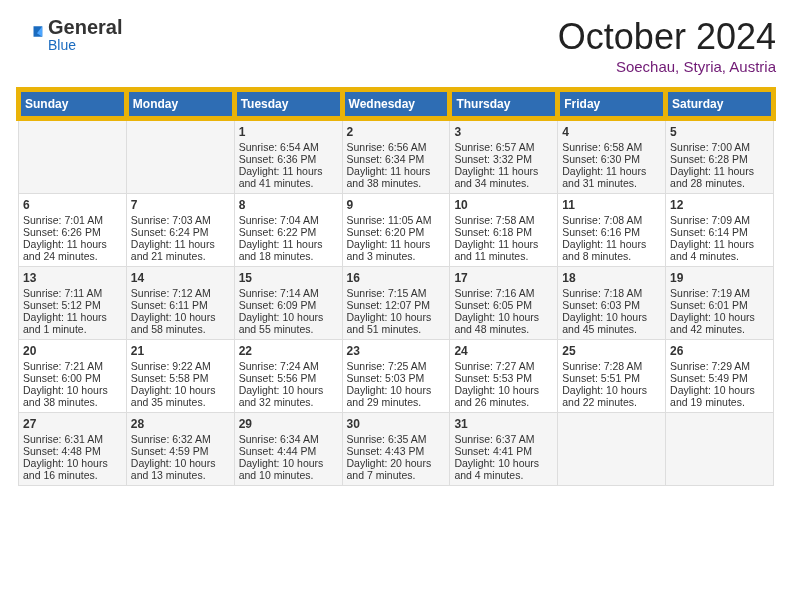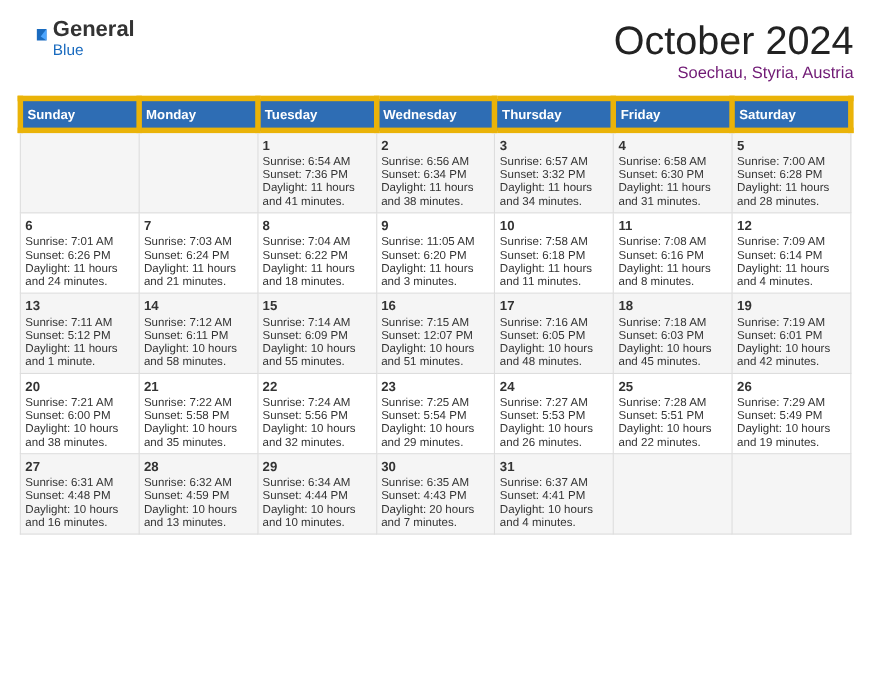--- a/index.html
+++ b/index.html
@@ -114,21 +114,21 @@
         <th>Wednesday</th>
         <th>Thursday</th>
         <th>Friday</th>
         <th>Saturday</th>
       </tr>
   </thead>
   <tbody id="calendar-body">
   <tr>
         <td class="empty">&nbsp;</td>
         <td class="empty">&nbsp;</td>
-        <td><span class="day-num">1</span><span>Sunrise: 6:54 AM</span><br><span>Sunset: 7:36 PM</span><br><span>Daylight: 11 hours and 41 minutes.</span></td>
+        <td><span class="day-num">1</span><span>Sunrise: 6:54 AM</span><br><span>Sunset: 6:36 PM</span><br><span>Daylight: 11 hours and 41 minutes.</span></td>
         <td><span class="day-num">2</span><span>Sunrise: 6:56 AM</span><br><span>Sunset: 6:34 PM</span><br><span>Daylight: 11 hours and 38 minutes.</span></td>
         <td><span class="day-num">3</span><span>Sunrise: 6:57 AM</span><br><span>Sunset: 3:32 PM</span><br><span>Daylight: 11 hours and 34 minutes.</span></td>
         <td><span class="day-num">4</span><span>Sunrise: 6:58 AM</span><br><span>Sunset: 6:30 PM</span><br><span>Daylight: 11 hours and 31 minutes.</span></td>
         <td><span class="day-num">5</span><span>Sunrise: 7:00 AM</span><br><span>Sunset: 6:28 PM</span><br><span>Daylight: 11 hours and 28 minutes.</span></td>
       </tr>
       <tr>
         <td><span class="day-num">6</span><span>Sunrise: 7:01 AM</span><br><span>Sunset: 6:26 PM</span><br><span>Daylight: 11 hours and 24 minutes.</span></td>
         <td><span class="day-num">7</span><span>Sunrise: 7:03 AM</span><br><span>Sunset: 6:24 PM</span><br><span>Daylight: 11 hours and 21 minutes.</span></td>
         <td><span class="day-num">8</span><span>Sunrise: 7:04 AM</span><br><span>Sunset: 6:22 PM</span><br><span>Daylight: 11 hours and 18 minutes.</span></td>
         <td><span class="day-num">9</span><span>Sunrise: 11:05 AM</span><br><span>Sunset: 6:20 PM</span><br><span>Daylight: 11 hours and 3 minutes.</span></td>
@@ -140,23 +140,23 @@
         <td><span class="day-num">13</span><span>Sunrise: 7:11 AM</span><br><span>Sunset: 5:12 PM</span><br><span>Daylight: 11 hours and 1 minute.</span></td>
         <td><span class="day-num">14</span><span>Sunrise: 7:12 AM</span><br><span>Sunset: 6:11 PM</span><br><span>Daylight: 10 hours and 58 minutes.</span></td>
         <td><span class="day-num">15</span><span>Sunrise: 7:14 AM</span><br><span>Sunset: 6:09 PM</span><br><span>Daylight: 10 hours and 55 minutes.</span></td>
         <td><span class="day-num">16</span><span>Sunrise: 7:15 AM</span><br><span>Sunset: 12:07 PM</span><br><span>Daylight: 10 hours and 51 minutes.</span></td>
         <td><span class="day-num">17</span><span>Sunrise: 7:16 AM</span><br><span>Sunset: 6:05 PM</span><br><span>Daylight: 10 hours and 48 minutes.</span></td>
         <td><span class="day-num">18</span><span>Sunrise: 7:18 AM</span><br><span>Sunset: 6:03 PM</span><br><span>Daylight: 10 hours and 45 minutes.</span></td>
         <td><span class="day-num">19</span><span>Sunrise: 7:19 AM</span><br><span>Sunset: 6:01 PM</span><br><span>Daylight: 10 hours and 42 minutes.</span></td>
       </tr>
       <tr>
         <td><span class="day-num">20</span><span>Sunrise: 7:21 AM</span><br><span>Sunset: 6:00 PM</span><br><span>Daylight: 10 hours and 38 minutes.</span></td>
-        <td><span class="day-num">21</span><span>Sunrise: 7:22 AM</span><br><span>Sunset: 5:58 PM</span><br><span>Daylight: 10 hours and 35 minutes.</span></td>
+        <td><span class="day-num">21</span><span>Sunrise: 9:22 AM</span><br><span>Sunset: 5:58 PM</span><br><span>Daylight: 10 hours and 35 minutes.</span></td>
         <td><span class="day-num">22</span><span>Sunrise: 7:24 AM</span><br><span>Sunset: 5:56 PM</span><br><span>Daylight: 10 hours and 32 minutes.</span></td>
-        <td><span class="day-num">23</span><span>Sunrise: 7:25 AM</span><br><span>Sunset: 5:54 PM</span><br><span>Daylight: 10 hours and 29 minutes.</span></td>
+        <td><span class="day-num">23</span><span>Sunrise: 7:25 AM</span><br><span>Sunset: 5:03 PM</span><br><span>Daylight: 10 hours and 29 minutes.</span></td>
         <td><span class="day-num">24</span><span>Sunrise: 7:27 AM</span><br><span>Sunset: 5:53 PM</span><br><span>Daylight: 10 hours and 26 minutes.</span></td>
         <td><span class="day-num">25</span><span>Sunrise: 7:28 AM</span><br><span>Sunset: 5:51 PM</span><br><span>Daylight: 10 hours and 22 minutes.</span></td>
         <td><span class="day-num">26</span><span>Sunrise: 7:29 AM</span><br><span>Sunset: 5:49 PM</span><br><span>Daylight: 10 hours and 19 minutes.</span></td>
       </tr>
       <tr>
         <td><span class="day-num">27</span><span>Sunrise: 6:31 AM</span><br><span>Sunset: 4:48 PM</span><br><span>Daylight: 10 hours and 16 minutes.</span></td>
         <td><span class="day-num">28</span><span>Sunrise: 6:32 AM</span><br><span>Sunset: 4:59 PM</span><br><span>Daylight: 10 hours and 13 minutes.</span></td>
         <td><span class="day-num">29</span><span>Sunrise: 6:34 AM</span><br><span>Sunset: 4:44 PM</span><br><span>Daylight: 10 hours and 10 minutes.</span></td>
         <td><span class="day-num">30</span><span>Sunrise: 6:35 AM</span><br><span>Sunset: 4:43 PM</span><br><span>Daylight: 20 hours and 7 minutes.</span></td>
         <td><span class="day-num">31</span><span>Sunrise: 6:37 AM</span><br><span>Sunset: 4:41 PM</span><br><span>Daylight: 10 hours and 4 minutes.</span></td>

